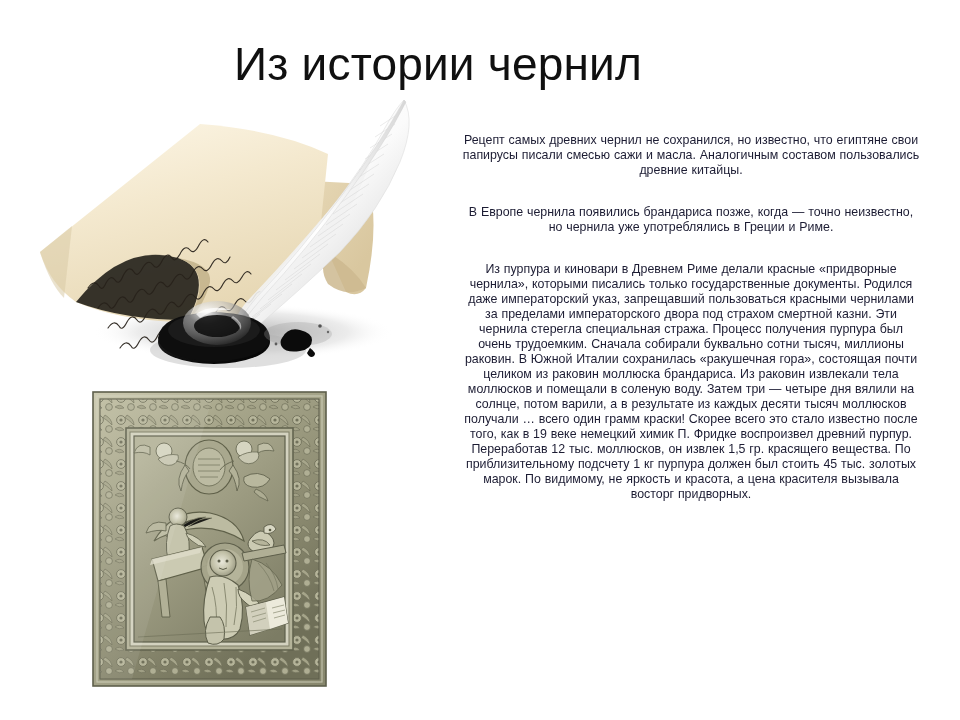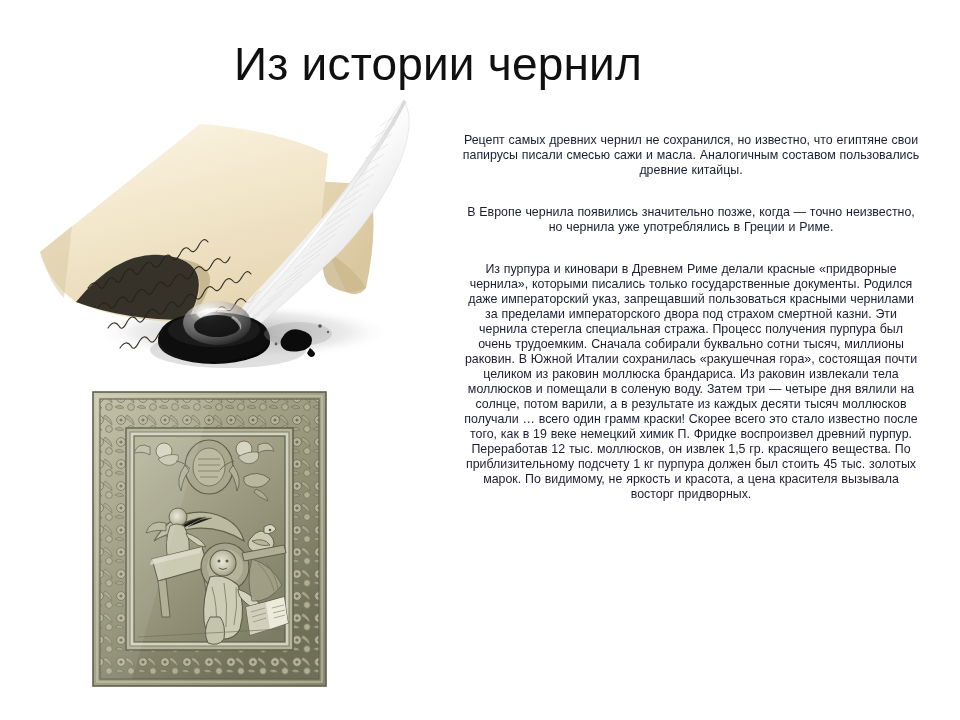--- a/index.html
+++ b/index.html
@@ -355,15 +355,15 @@
         <path d="M46 246 L190 238" stroke="#6b6c55" stroke-width="1" opacity="0.6" fill="none"></path>
       </g>
     </g>
 
     <path d="M8 8 L120 8 L40 288 L8 288 Z" fill="#ffffff" opacity="0.07"></path>
   </svg>
 </div>
 
 <div id="text-column">
   <p class="para p-gap-lg">Рецепт самых древних чернил не сохранился, но известно, что египтяне свои папирусы писали смесью сажи и масла. Аналогичным составом пользовались древние китайцы.</p>
-  <p class="para p-gap-lg">В Европе чернила появились значительно позже, когда — точно неизвестно, но чернила уже употреблялись в Греции и Риме.</p>
+  <p class="para p-gap-lg">В Европе чернила появились брандариса позже, когда — точно неизвестно, но чернила уже употреблялись в Греции и Риме.</p>
   <p class="para p-gap-lg">Из пурпура и киновари в Древнем Риме делали красные «придворные чернила», которыми писались только государственные документы. Родился даже императорский указ, запрещавший пользоваться красными чернилами за пределами императорского двора под страхом смертной казни. Эти чернила стерегла специальная стража. Процесс получения пурпура был очень трудоемким. Сначала собирали буквально сотни тысяч, миллионы раковин. В Южной Италии сохранилась «ракушечная гора», состоящая почти целиком из раковин моллюска брандариса. Из раковин извлекали тела моллюсков и помещали в соленую воду. Затем три — четыре дня вялили на солнце, потом варили, а в результате из каждых десяти тысяч моллюсков получали … всего один грамм краски! Скорее всего это стало известно после того, как в 19 веке немецкий химик П. Фридке воспроизвел древний пурпур. Переработав 12 тыс. моллюсков, он извлек 1,5 гр. красящего вещества. По приблизительному подсчету 1 кг пурпура должен был стоить 45 тыс. золотых марок. По видимому, не яркость и красота, а цена красителя вызывала восторг придворных.</p>
 </div>
 
 </body></html>

